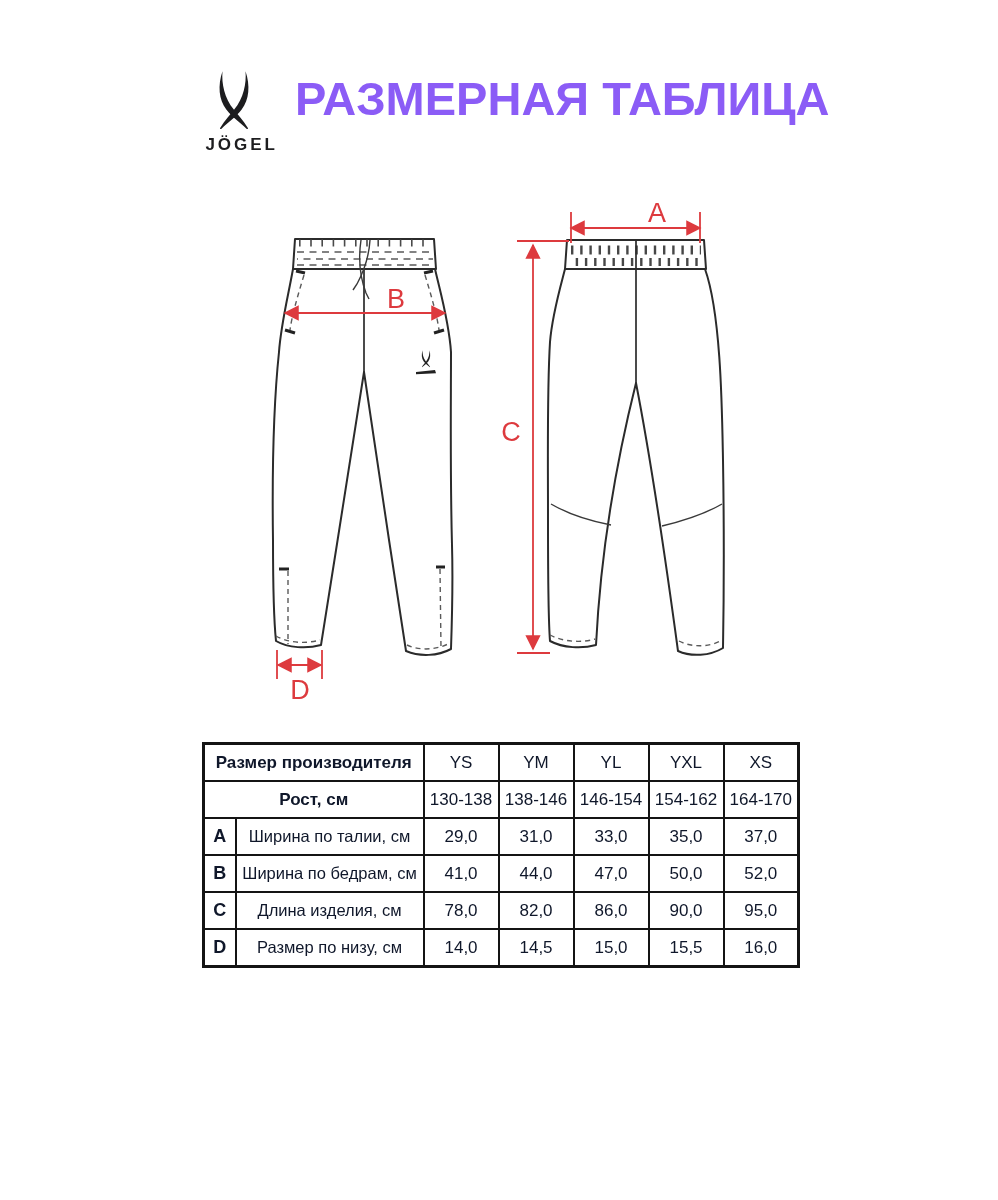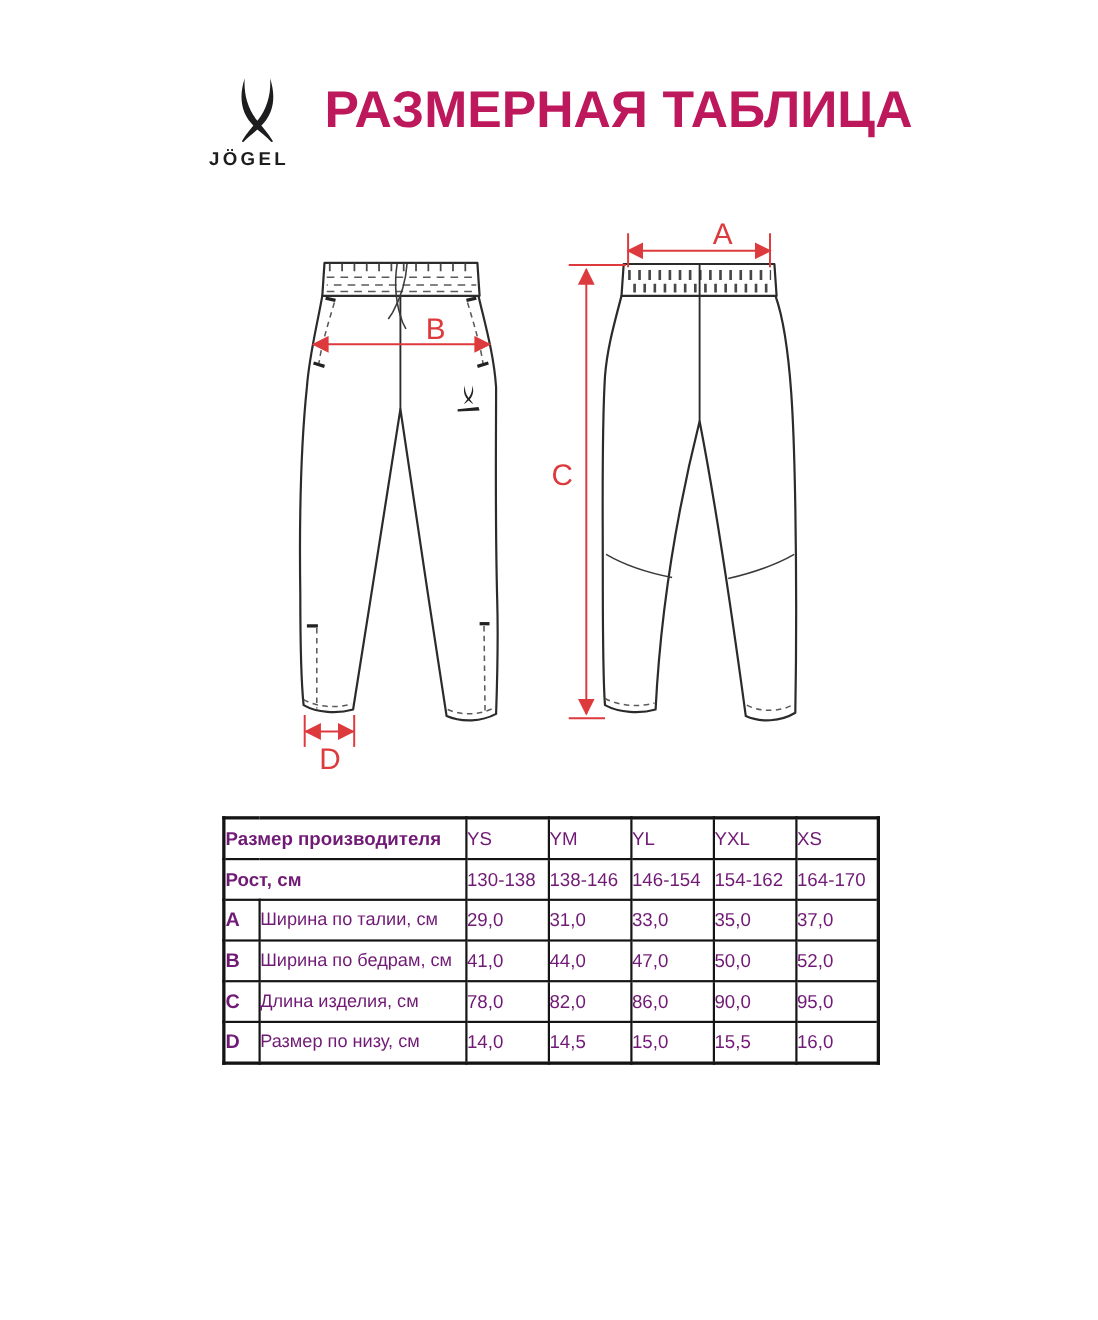--- a/index.html
+++ b/index.html
@@ -1,46 +1,46 @@
 <!DOCTYPE html>
 <html><head>
 <meta charset="utf-8">
 <style>
   html,body{margin:0;padding:0;background:#ffffff;}
   .page{
     position:relative;width:998px;height:1200px;background:#ffffff;overflow:hidden;
     font-family:"Liberation Sans",sans-serif;color:#1d1d1f;
   }
   
-  .logo{position:absolute;left:190px;top:70px;width:88px;text-align:left;}
+  .logo{position:absolute;left:190px;top:70px;width:88px;text-align:right;}
   .logo svg{display:block;margin:0 auto;}
   .wordmark{margin-top:5px;font-size:17px;font-weight:700;letter-spacing:3px;color:#1d1d1f;}
   .title{
     position:absolute;left:295px;top:74px;width:640px;
-    font-size:47px;font-weight:700;line-height:50px;letter-spacing:0px;color:#be185d;
+    font-size:47px;font-weight:700;line-height:50px;letter-spacing:0px;color:#8b5cf6;
     white-space:nowrap;
   }
   
   .diagram{position:absolute;left:240px;top:195px;width:540px;height:520px;}
   .outline{fill:#ffffff;stroke:#2b2b2b;stroke-width:2;stroke-linejoin:round;}
   .seam{fill:none;stroke:#2b2b2b;stroke-width:1.7;}
   .thinseam{fill:none;stroke:#3a3a3a;stroke-width:1.4;}
   .dashed{fill:none;stroke:#5a5a5a;stroke-width:1.4;stroke-dasharray:5 4;}
   .tick{stroke:#222222;stroke-width:3;fill:none;}
   .dim{stroke:#DD3A3E;stroke-width:1.8;fill:none;}
   .dimtext{fill:#DD3A3E;font-family:"Liberation Sans",sans-serif;font-size:27px;font-weight:400;}
   
   table.size-table{
     position:absolute;left:202px;top:742px;width:596px;
     border-collapse:collapse;table-layout:fixed;
     border:3px solid #141414;
   }
   table.size-table td{
     border:2px solid #141414;height:35px;padding:0;
-    vertical-align:middle;color:#701a75;
+    text-align:center;vertical-align:middle;color:#0f172a;
   }
   td.lbl{font-weight:700;font-size:17px;}
   td.letter{font-weight:700;font-size:18px;}
   td.name{font-weight:400;font-size:16.5px;text-align:left;padding-left:13px;}
   td.val{font-weight:400;font-size:17px;}
 </style>
 </head>
 <body>
 
 <div class="page">

